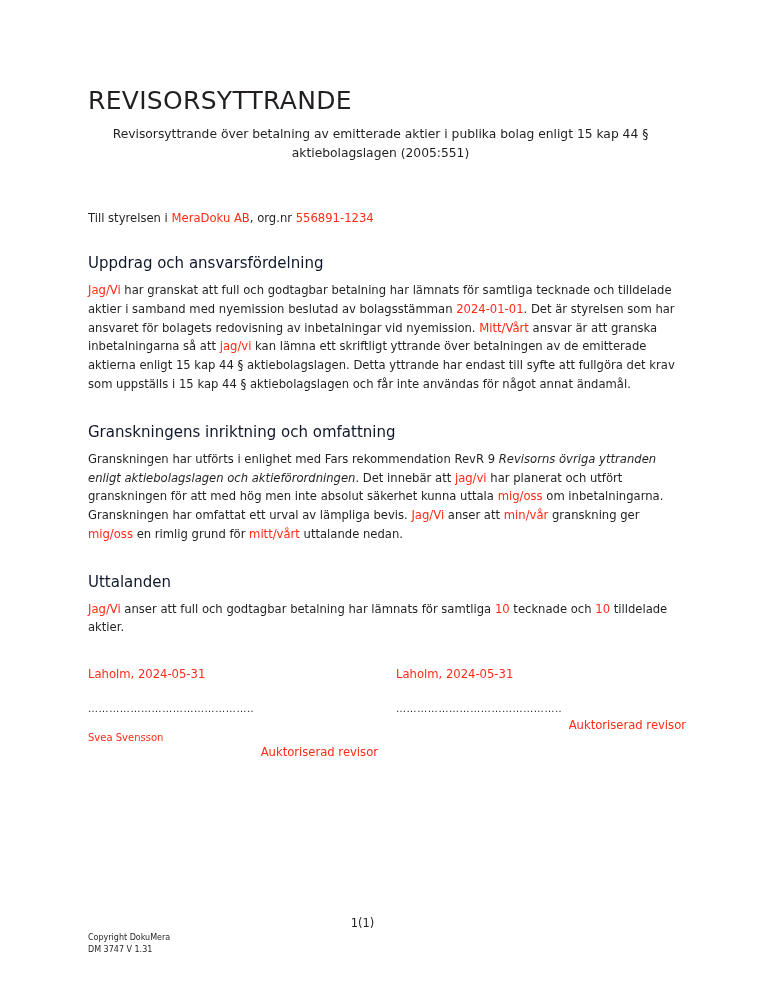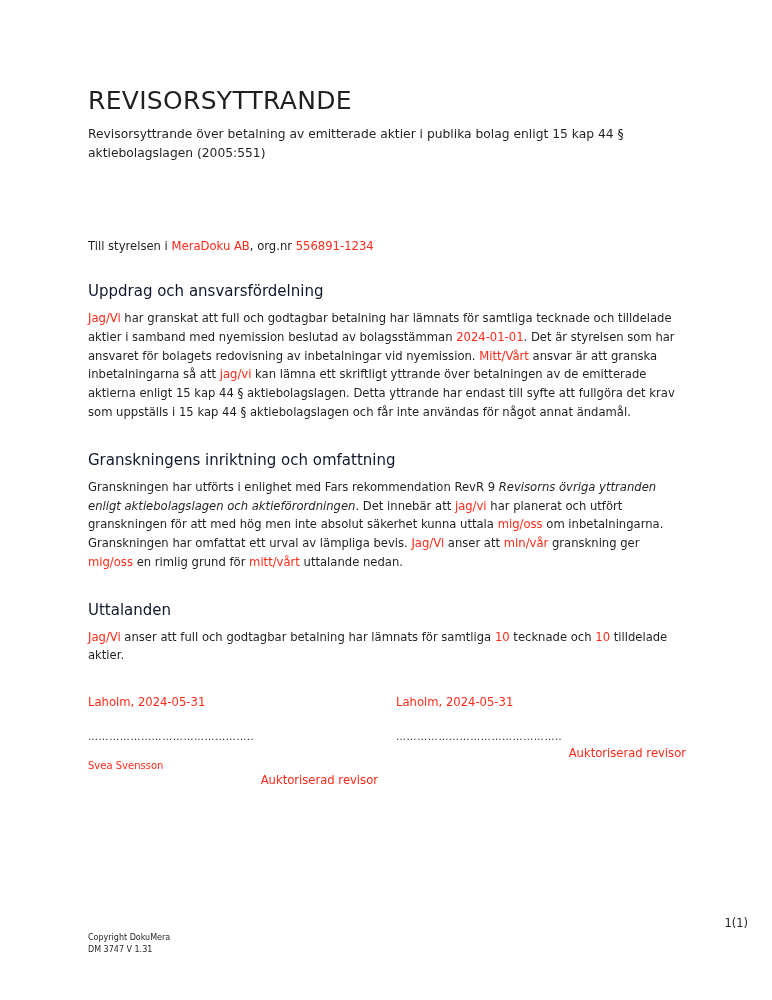--- a/index.html
+++ b/index.html
@@ -35,24 +35,25 @@
     letter-spacing: 0.3px;
     margin: 0 0 10px 0;
     color: #231f20;
   }
   .subtitle {
     font-size: 12.3px;
     line-height: 1.55;
     margin: 0;
     color: #231f20;
     max-width: 585px;
+    text-align: center;
   }
   .addressee {
     font-size: 11.6px;
-    margin-top: 76px;
+    margin-top: 48px;
     color: #231f20;
   }
   h2.section {
     font-size: 15px;
     font-weight: 400;
     margin: 29px 0 9px 0;
     color: #0f172a;
   }
   p.body {
     font-size: 11.6px;
@@ -102,24 +103,23 @@
     font-size: 11.6px;
     color: #ff2a18;
     margin-top: 2px;
     text-align: right;
   }
   .footer-page {
     position: absolute;
     left: 0;
     top: 916px;
     width: 725px;
-    text-align: right;
+    text-align: center;
     font-size: 11.5px;
     color: #231f20;
-    padding-left: 23px;
   }
   .footer-copy {
     position: absolute;
     left: 88px;
     top: 932px;
     font-size: 8px;
     line-height: 1.45;
     color: #231f20;
   }
 </style>

